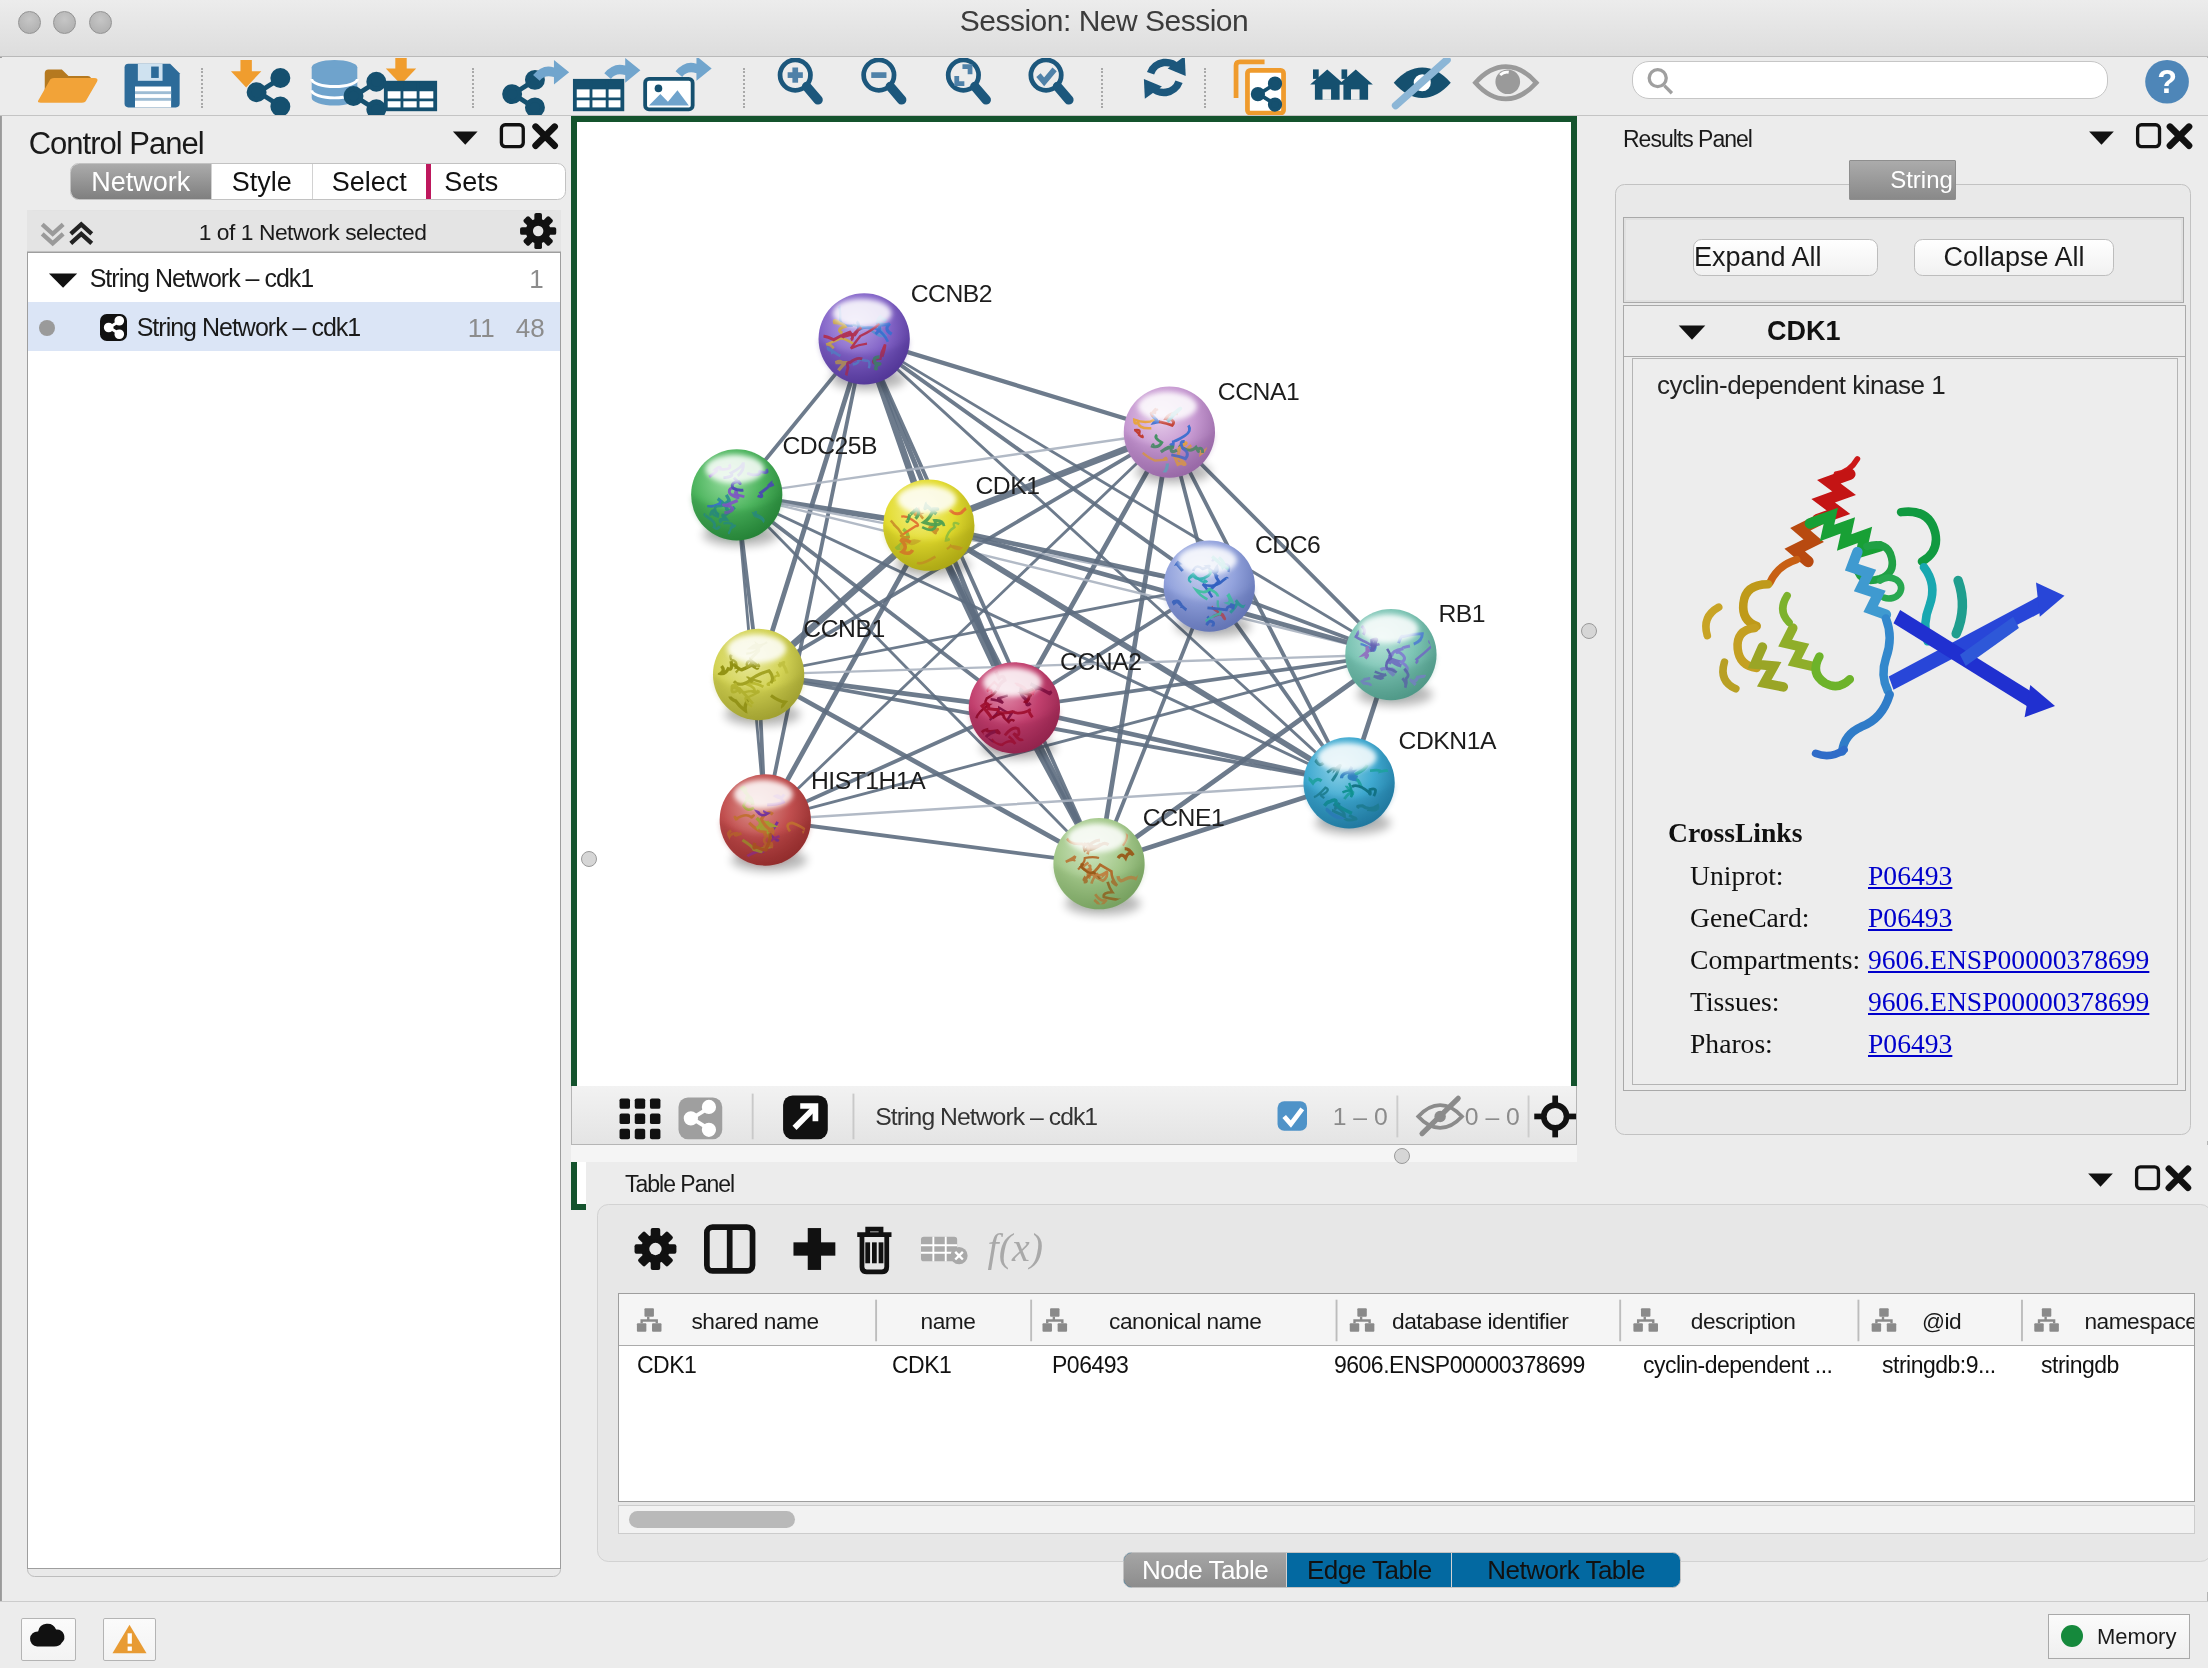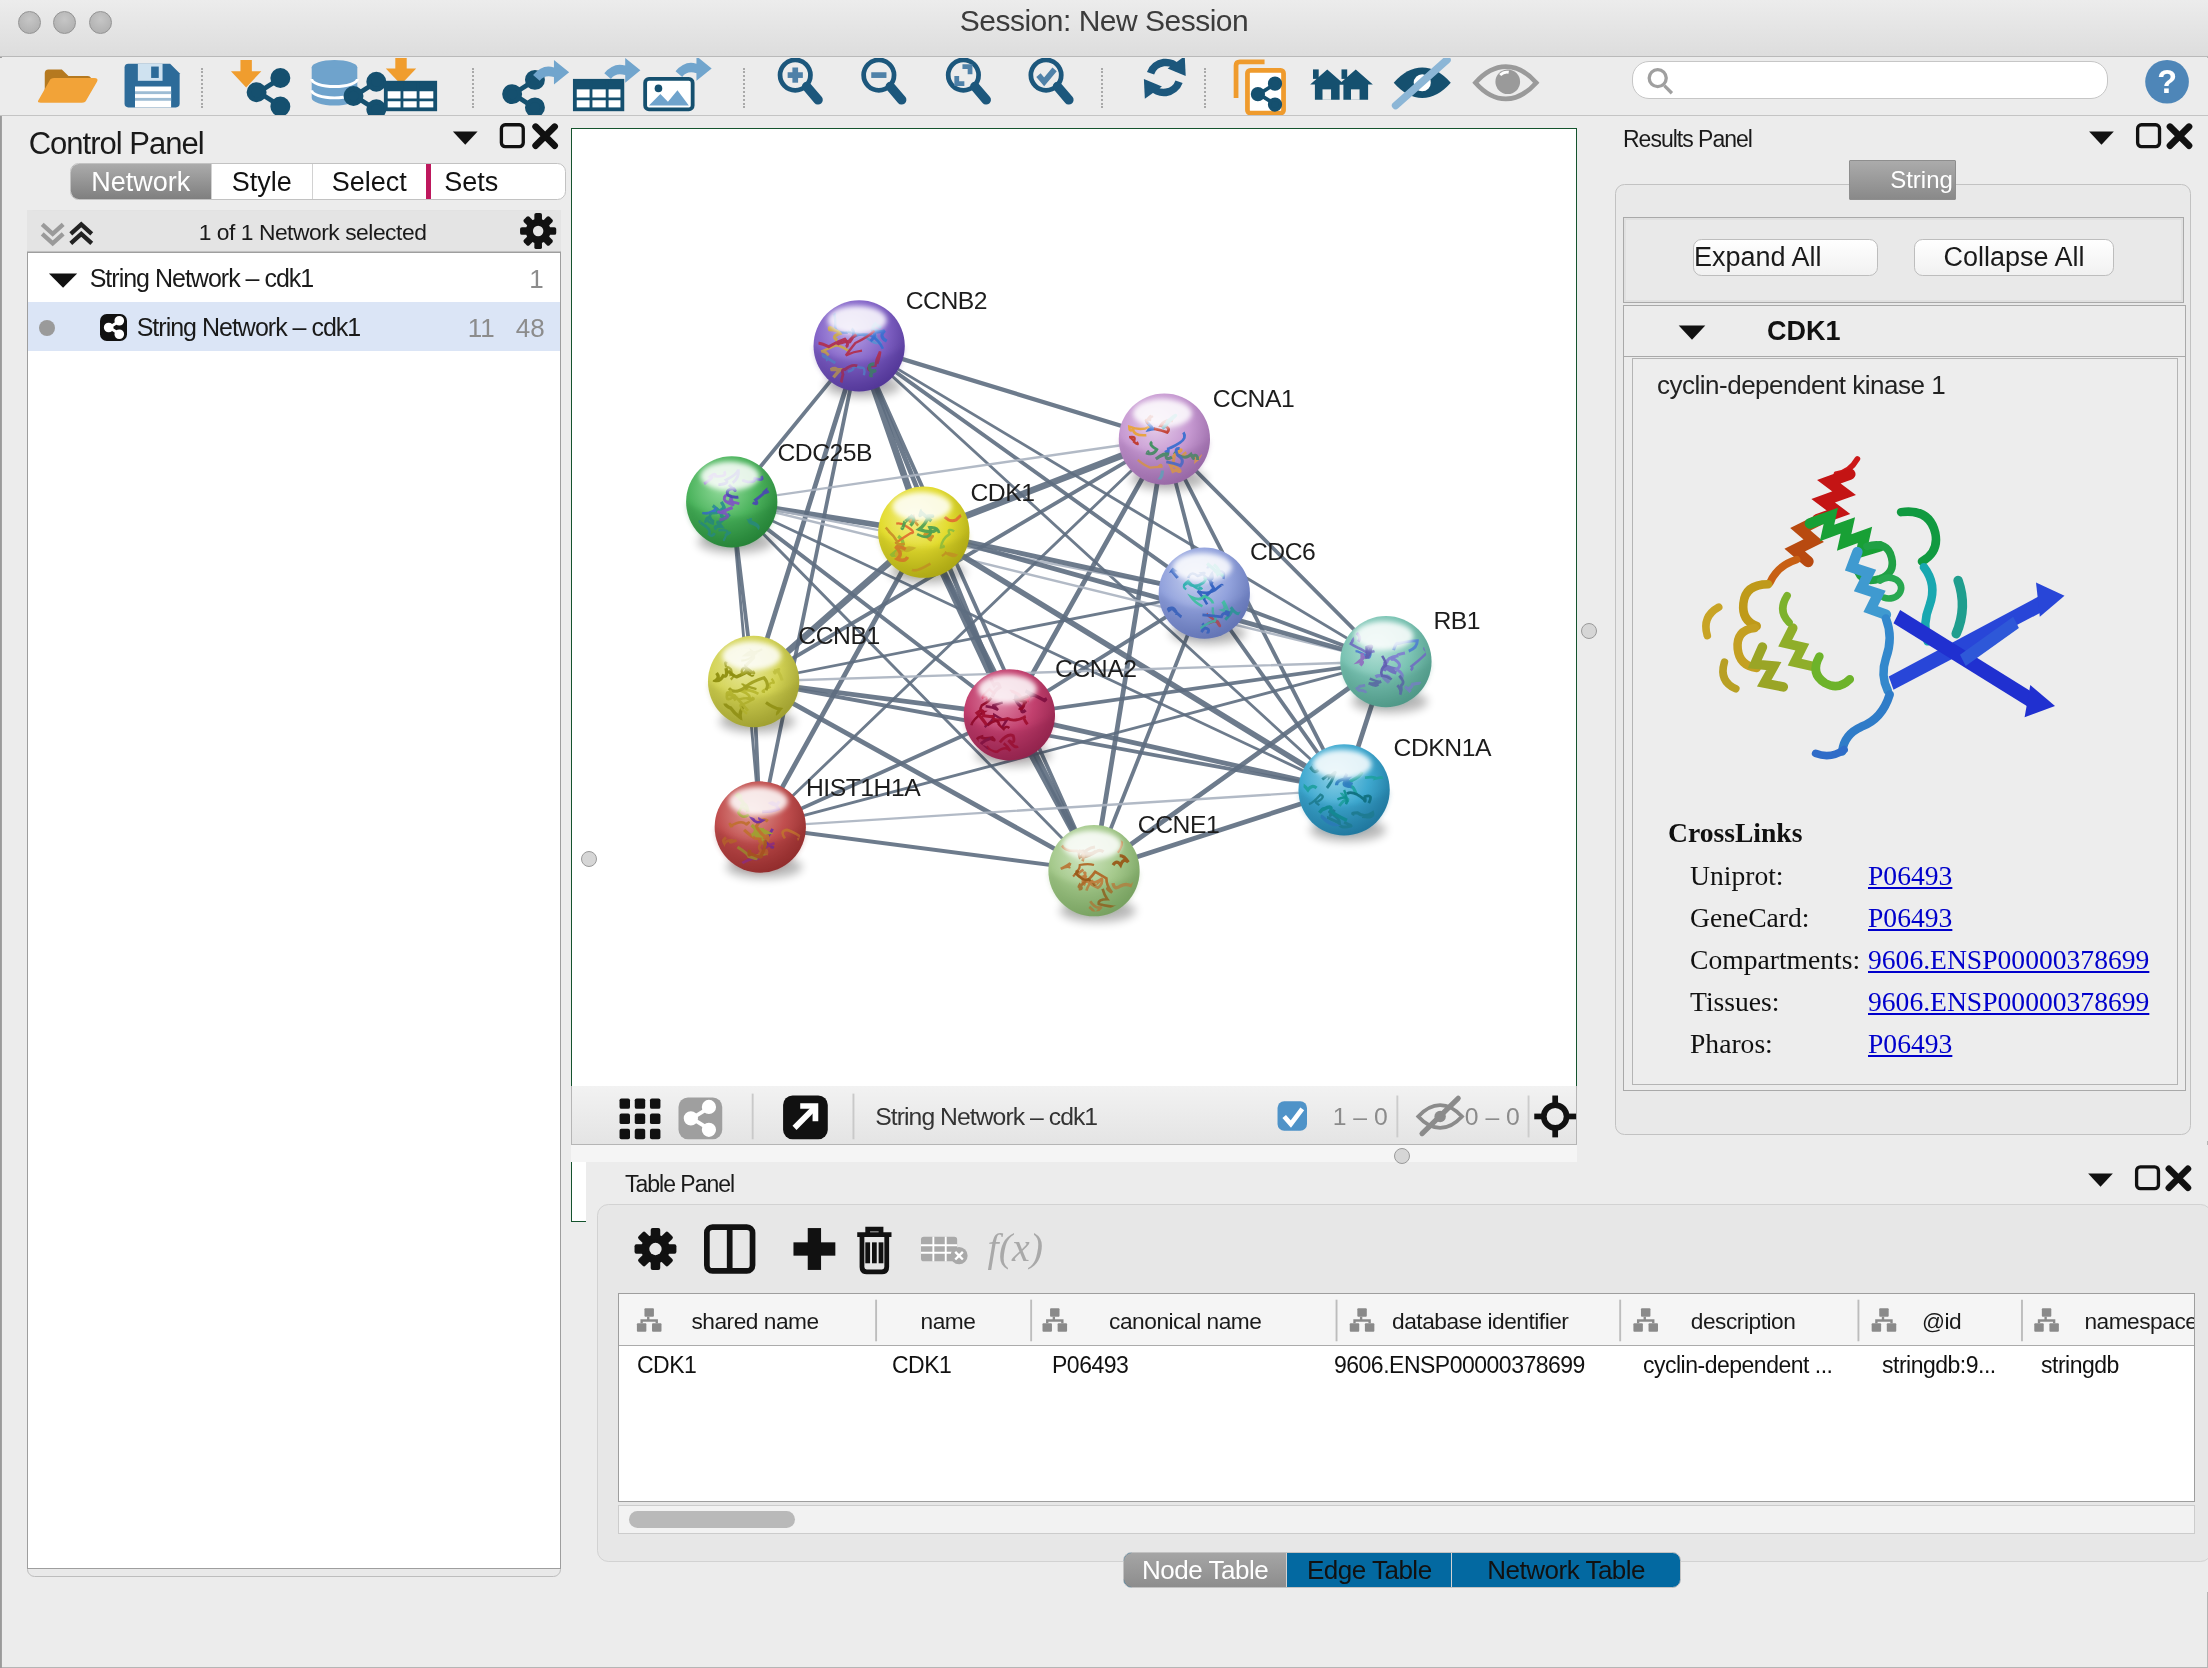--- a/index.html
+++ b/index.html
@@ -18,22 +18,22 @@
 
 #toolbar { position:absolute; left:0; top:58px; width:2208px; height:58px;
   background:#ececec; border-bottom:1px solid #c4c4c4; }
 .sep { position:absolute; top:9.5px; height:40px; width:0;
   border-left:2.9px dotted #a9a9a9; }
 #searchbox { position:absolute; left:1632px; top:2.9px; width:476px; height:38px;
   background:#ffffff; border:1px solid #c6c6c6; border-radius:17px; }
 
 
 #controlpanel { position:absolute; left:5.7px; top:116px; width:561px; height:1461px; background:#ececec; }
-#netview { position:absolute; left:571px; top:128px; width:1006px; height:1094px;
-  background:#ffffff; border:1px solid #14532d; }
+#netview { position:absolute; left:571px; top:116px; width:1006px; height:1094px;
+  background:#ffffff; border:6px solid #14532d; }
 #netbar { position:absolute; left:571px; top:1086px; width:1006px; height:59px;
   background:linear-gradient(#f2f2f2,#e4e4e4); border:1px solid #b5b5b5; border-top:none; }
 #results { position:absolute; left:1580px; top:116px; width:629px; height:1025px; background:#ececec; }
 #tablepanel { position:absolute; left:586px; top:1145px; width:1623px; height:447px; background:#ececec; }
 #statusbar { position:absolute; left:0; top:1601px; width:2208px; height:68px;
   background:#ececec; border-top:1px solid #cccccc; }
 </style>
 </head>
 <body>
 <div id="win">
@@ -914,14 +914,32 @@
       <div style="width:174px;border-left:1px solid #d2d2d2;font-size:26px;letter-spacing:-0.5px;text-align:center;line-height:35px;color:#111;">Edge Table</div>
       <div style="width:241px;border-left:1px solid #d2d2d2;font-size:26px;letter-spacing:-0.5px;text-align:center;line-height:35px;color:#111;">Network Table</div>
     </div>
   </div>
 
   <div class="abs" style="left:571px;top:1145px;width:1006px;height:17px;background:#f5f5f5;"></div>
   <div class="abs" style="left:581px;top:851px;width:16px;height:16px;border-radius:50%;background:#d6d6d6;border:1px solid #9a9a9a;"></div>
   <div class="abs" style="left:1581px;top:623px;width:16px;height:16px;border-radius:50%;background:#d6d6d6;border:1px solid #9a9a9a;"></div>
   <div class="abs" style="left:1394px;top:1148px;width:16px;height:16px;border-radius:50%;background:#d6d6d6;border:1px solid #9a9a9a;"></div>
 
+  <div id="statusbar">
+    <div class="abs" style="left:21px;top:16px;width:55px;height:43px;background:linear-gradient(#fbfbfb,#f3f3f3);border:1.9px solid #b4b4b4;border-radius:1.9px;">
+      <svg width="53" height="39" viewBox="0 0 56 41">
+        <path d="M16,29 a8,8 0 0 1 1,-16 a10,10 0 0 1 19,-2 a8,8 0 0 1 6,14 q-2,4 -8,4 z" fill="#111111"></path>
+      </svg>
+    </div>
+    <div class="abs" style="left:103px;top:16px;width:53px;height:43px;background:linear-gradient(#fbfbfb,#f3f3f3);border:1.9px solid #b4b4b4;border-radius:1.9px;">
+      <svg width="51" height="39" viewBox="0 0 54 41">
+        <path d="M27,6 L45,36 H9 z" fill="#e89b33"></path>
+        <rect x="25" y="15" width="4.5" height="11" fill="#ffffff"></rect>
+        <rect x="25" y="29" width="4.5" height="4.5" fill="#ffffff"></rect>
+      </svg>
+    </div>
+    <div class="abs" style="left:2048px;top:12.4px;width:142px;height:45px;background:linear-gradient(#fbfbfb,#efefef);border:1.9px solid #a9a9a9;">
+      <span style="position:absolute;left:12.4px;top:9.5px;width:22px;height:22px;border-radius:50%;background:#15893c;"></span>
+      <span style="position:absolute;left:48px;top:8.6px;font-size:22px;color:#1a1a1a;">Memory</span>
+    </div>
+  </div>
 </div>
 
 
 </body></html>

